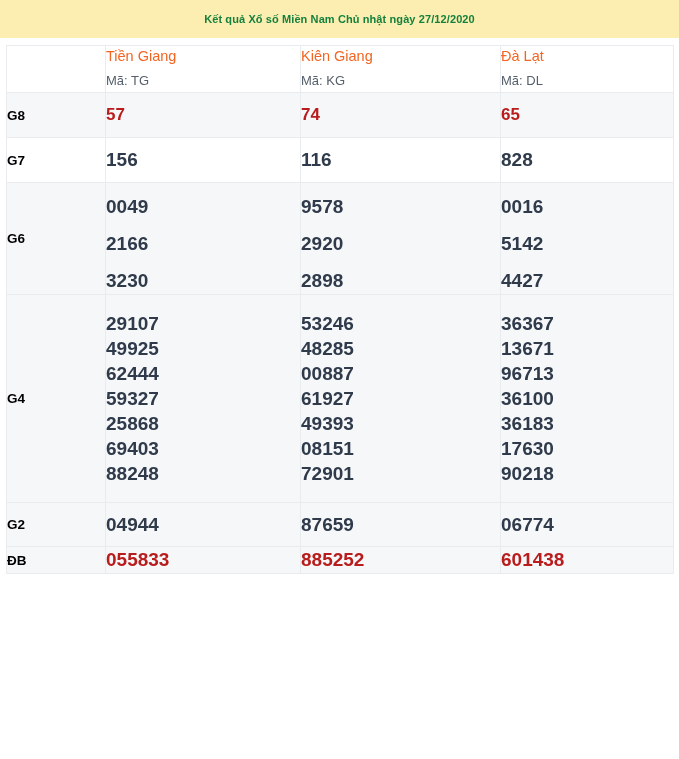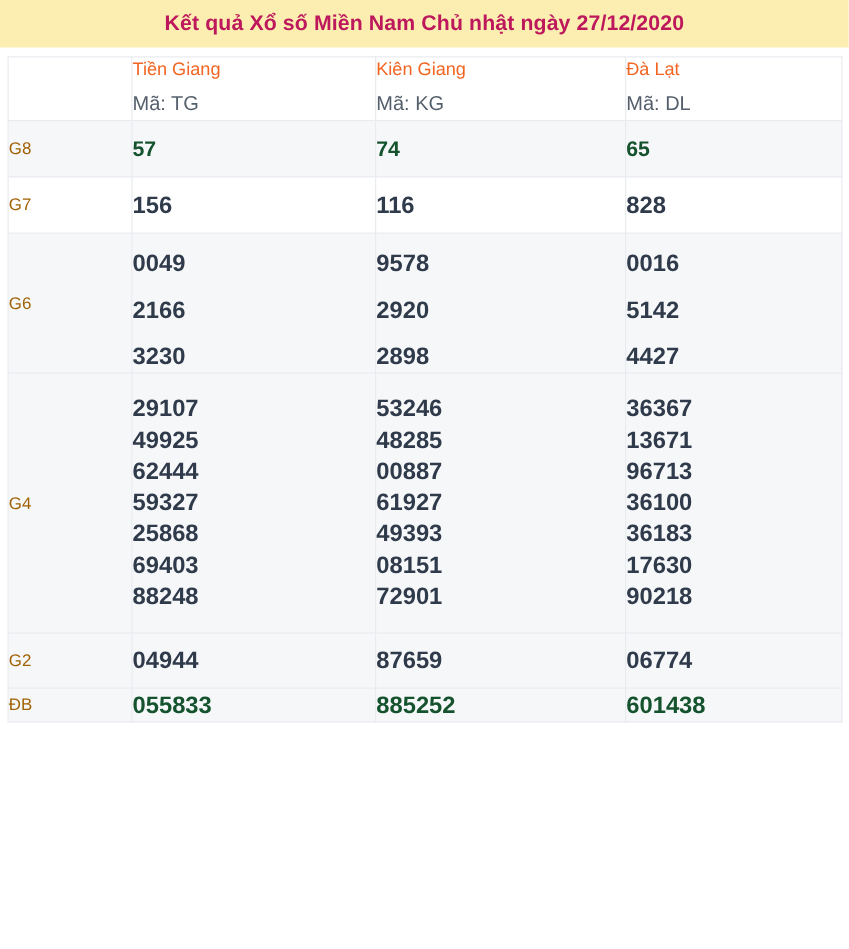--- a/index.html
+++ b/index.html
@@ -20,23 +20,23 @@
 
   
   .title-banner {
     height: 38px;
     background: #fbeeb0;
     display: flex;
     align-items: center;
     justify-content: center;
   }
   .title-banner .title-text {
-    font-size: 17px;
+    font-size: 11px;
     font-weight: bold;
-    color: #be185d;
+    color: #15803d;
     letter-spacing: 0.1px;
     white-space: nowrap;
   }
 
   
   .table-wrap {
     padding: 7px 6px 9px 6px;
     box-sizing: border-box;
   }
 
@@ -67,31 +67,31 @@
   .prov-name {
     display: block;
     color: #f26522;
     font-size: 14.5px;
     line-height: 1.5;
     font-weight: normal;
   }
   .prov-code {
     display: block;
     color: #555f6b;
-    font-size: 16px;
+    font-size: 13px;
     line-height: 1.6;
     margin-top: 3px;
   }
   .prov-head td.empty-corner { background: #ffffff; }
 
   
   .row-label {
-    color: #a16207;
+    color: #000000;
     font-size: 13.5px;
-    font-weight: normal;
+    font-weight: bold;
   }
   .nums {
     display: block;
     font-size: 19px;
     font-weight: bold;
     color: #2f3a4a;
     line-height: 1.0;
   }
   .nums .n {
     display: block;
@@ -104,21 +104,21 @@
   tr.r-g8 td { height: 44px; }
   tr.r-g7 td { height: 44px; }
   tr.r-g6 td { height: 98px; }
   tr.r-g5 td { height: 46px; }
   tr.r-g4 td { height: 207px; }
   tr.r-g3 td { height: 70px; }
   tr.r-g2 td { height: 43px; }
   tr.r-g1 td { height: 43px; }
 
   
-  tr.hl .nums { color: #14532d; }
+  tr.hl .nums { color: #b91c1c; }
   tr.r-g8 .nums { font-size: 17px; }
 
   tr.r-g4 .nums .n { padding: 3px 0; }
   tr.r-g6 .nums .n { padding: 3.5px 0; margin-top: 11px; }
   tr.r-g3 .nums .n { padding: 4px 0; }
 </style>
 </head>
 <body>
 
 <div class="title-banner">

